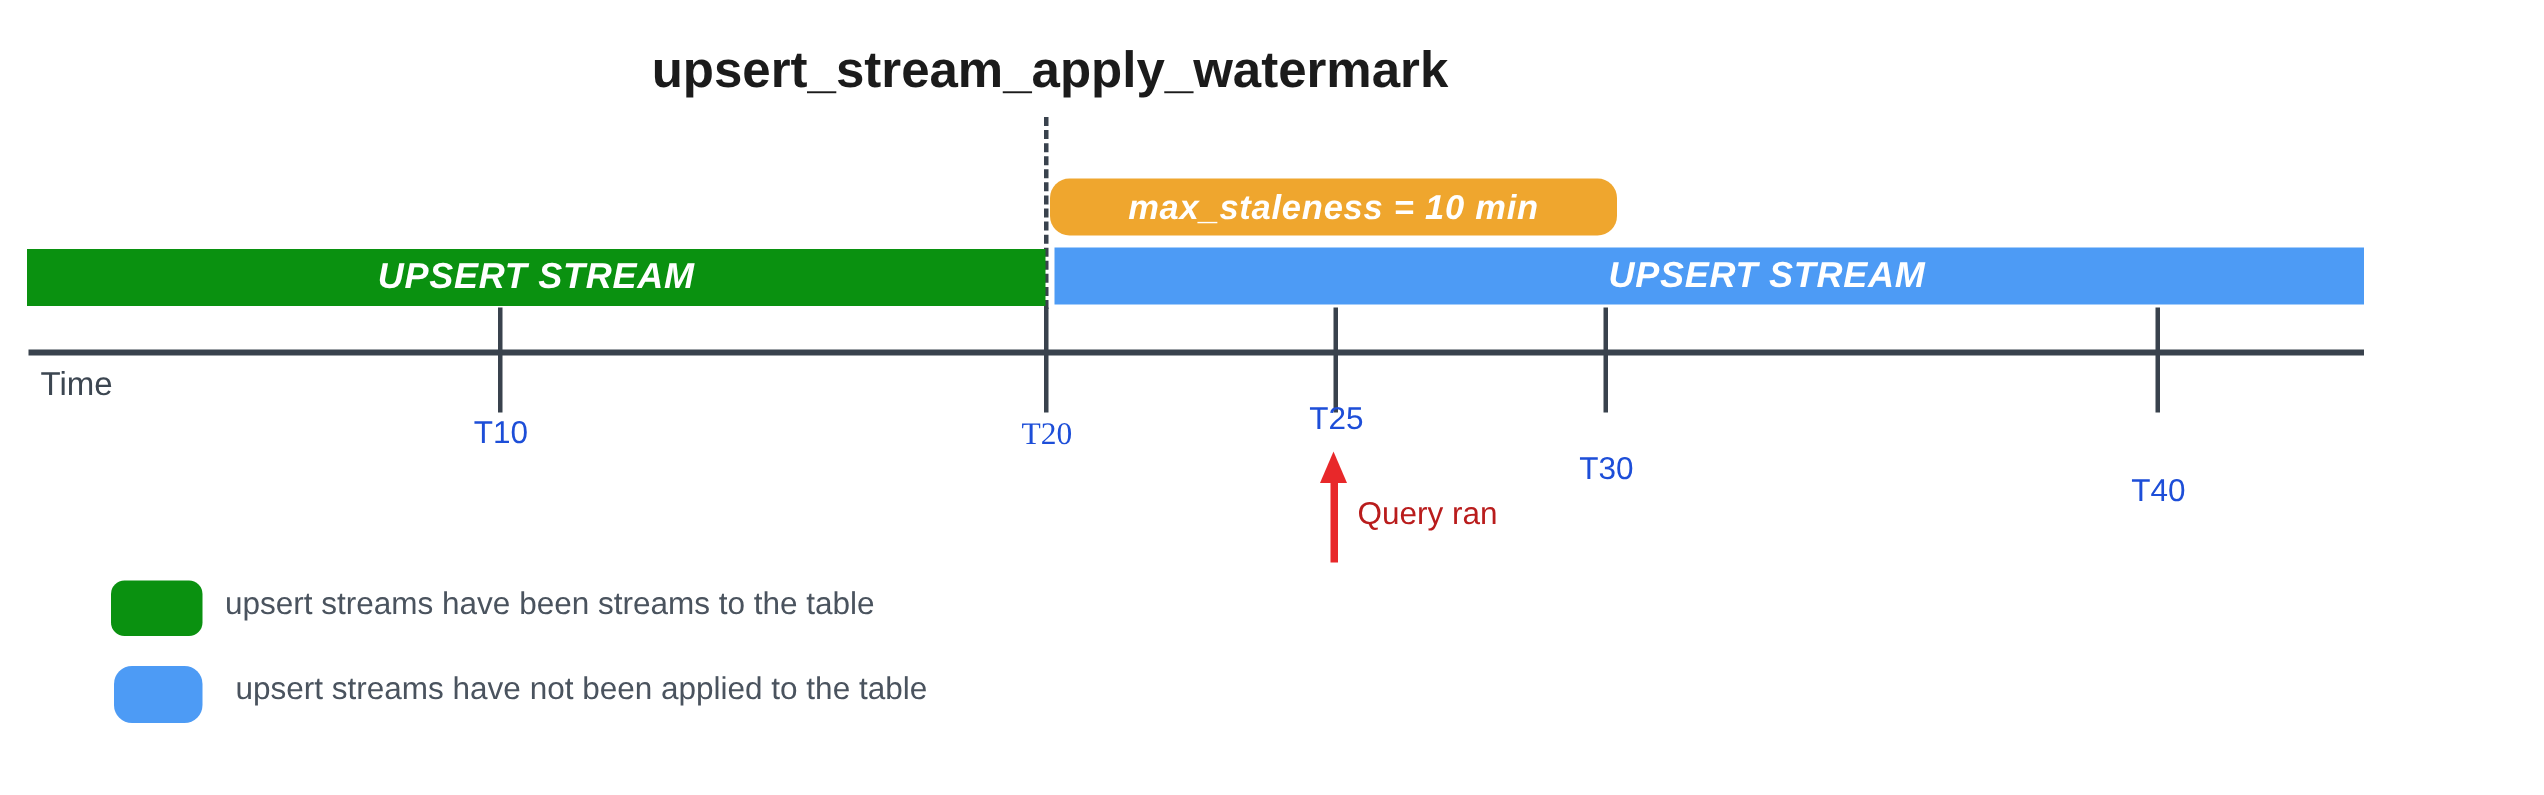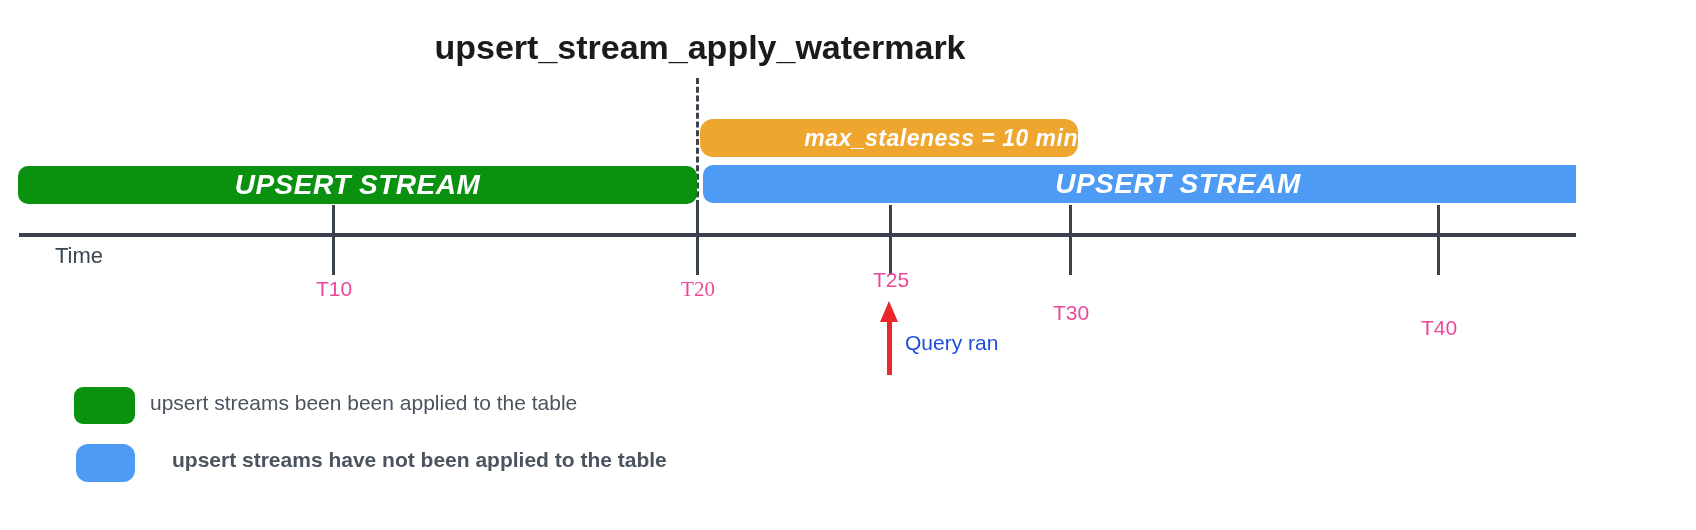--- a/index.html
+++ b/index.html
@@ -13,62 +13,62 @@
     top:28px; left:700px; transform:translateX(-50%);
     font-size:34px; font-weight:bold; color:#1b1b1b; white-space:nowrap;
   }
 
   .dashed-line {
     left:696px; top:78px; height:128px; width:0;
     border-left:3px dashed #39424d;
   }
 
   .bar {
-    height:38px; border-radius:10px; display:flex; align-items:center; justify-content:center;
-    color:#ffffff; font-weight:bold; font-style:italic; font-size:28px; letter-spacing:0.5px;
+    height:38px; border-radius:0; display:flex; align-items:center; justify-content:center;
+    color:#ffffff; font-weight:bold; font-style:italic; font-size:24px; letter-spacing:0.5px;
     white-space:nowrap;
   }
   .bar-green  { left:18px;  top:166px; width:679px; }
   .bar-blue   { left:703px; top:165px; width:950px; }
   .bar-orange { left:700px; top:119px; width:378px; border-radius:13px; font-size:23px; }
 
   .axis-line { left:19px; top:233px; width:1620px; height:4px; }
   .axis-head {
     left:1637px; top:226px; width:0; height:0;
     border-top:9px solid transparent; border-bottom:9px solid transparent;
     border-left:23px solid #39424d;
   }
-  .time-label { left:27px; top:243px; font-size:22px; color:#3c4651;margin-left:28px; }
+  .time-label { left:27px; top:243px; font-size:22px; color:#3c4651; }
 
   .tick-line { top:205px; width:3px; height:70px; }
   .tick-label {
-    width:80px; text-align:center; font-size:21px; color:#ec4899;
+    width:80px; text-align:center; font-size:21px; color:#1d4ed8;
   }
 
   .query-arrow-shaft { left:887px; top:320px; width:5px; height:55px; }
   .query-arrow-head {
     left:880px; top:301px; width:0; height:0;
     border-left:9px solid transparent; border-right:9px solid transparent;
     border-bottom:21px solid #e8282a;
   }
-  .query-label { left:905px; top:331px; font-size:21px; color:#1d4ed8; }
+  .query-label { left:905px; top:331px; font-size:21px; color:#b91c1c; }
 
   .legend-swatch { border-radius:9px; }
   .legend-label  { font-size:21px; color:#4a535e; white-space:nowrap; }
 </style>
 </head>
 <body>
 
 <div id="canvas">
 
   <div class="abs title">upsert_stream_apply_watermark</div>
 
   <div class="abs dashed-line"></div>
 
-  <div class="abs bar bar-orange" style="background-color: rgb(239, 166, 46); justify-content: flex-end;">
+  <div class="abs bar bar-orange" style="background-color: rgb(239, 166, 46);">
     <span>max_staleness = 10 min</span>
   </div>
 
   <div class="abs bar bar-green" style="background-color: rgb(10, 145, 16);">
     <span>UPSERT STREAM</span>
   </div>
 
   <div class="abs bar bar-blue" style="background-color: rgb(77, 155, 245);">
     <span>UPSERT STREAM</span>
   </div>
@@ -90,18 +90,18 @@
   <div class="abs tick-label" style="left:1031px; top:272px;margin-top:29px;">T30</div>
 
   <div class="abs tick-line" style="left: 1437px; background-color: rgb(57, 66, 77);"></div>
   <div class="abs tick-label" style="left:1399px; top:280px;margin-top:36px;">T40</div>
 
   <div class="abs query-arrow-head" style="border-bottom-color: rgb(232, 40, 42);"></div>
   <div class="abs query-arrow-shaft" style="background-color: rgb(232, 40, 42);"></div>
   <div class="abs query-label">Query ran</div>
 
   <div class="abs legend-swatch" style="left: 74px; top: 387px; width: 61px; height: 37px; background-color: rgb(10, 145, 16);"></div>
-  <div class="abs legend-label" style="left:150px; top:391px;">upsert streams been been applied to the table</div>
+  <div class="abs legend-label" style="left:150px; top:391px;">upsert streams have been streams to the table</div>
 
   <div class="abs legend-swatch" style="left: 76px; top: 444px; width: 59px; height: 38px; border-radius: 12px; background-color: rgb(77, 155, 245);"></div>
-  <div class="abs legend-label" style="left:172px; top:448px;font-weight:bold;">upsert streams have not been applied to the table</div>
+  <div class="abs legend-label" style="left:157px; top:448px;">upsert streams have not been applied to the table</div>
 
 </div>
 
 </body></html>

